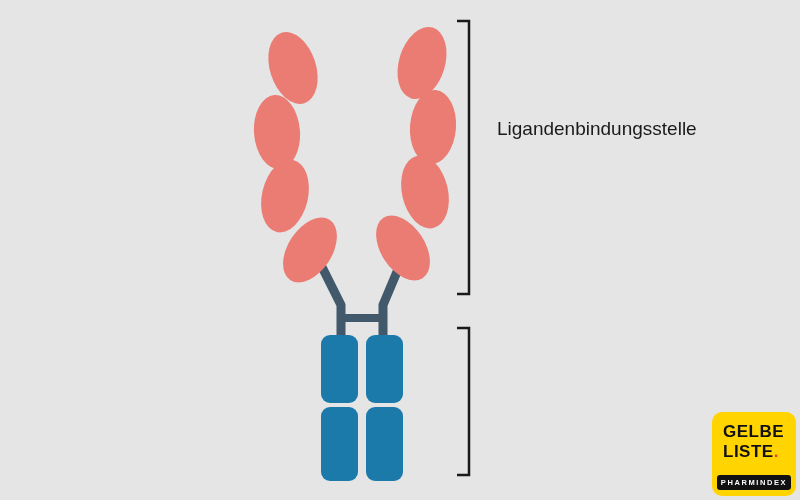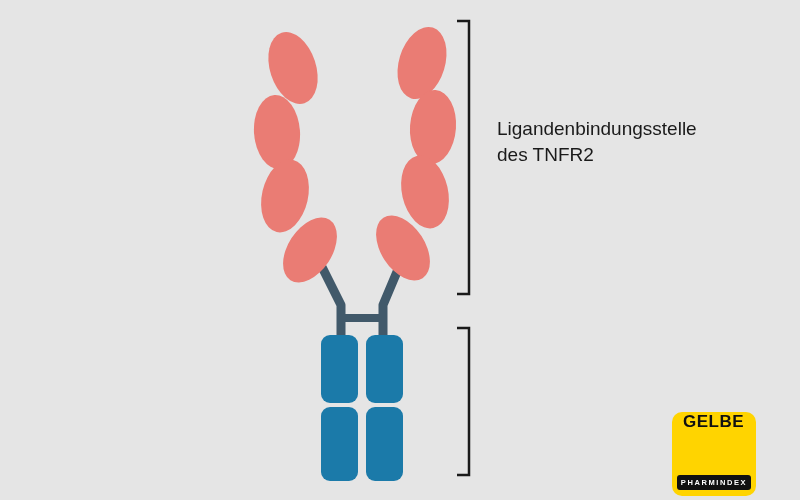--- a/index.html
+++ b/index.html
@@ -30,27 +30,28 @@
     font-size: 19px;
     line-height: 26px;
     white-space: nowrap;
   }
   .label-top { left: 497px; top: 116px; }
   .label-bottom { left: 520px; top: 370px; }
 
   
   .logo {
     position: absolute;
-    left: 672px;
+    left: 712px;
     top: 412px;
     width: 84px;
     height: 84px;
     background: #ffd400;
     border-radius: 10px;
     box-sizing: border-box;
+    padding-top: 10px;
   }
   .logo-word {
     font-weight: bold;
     font-size: 17px;
     line-height: 20px;
     letter-spacing: 0.5px;
     color: #111111;
     padding-left: 11px;
   }
   .logo-dot { color: #e8432d; }
@@ -109,26 +110,28 @@
     </g>
 
     <g stroke="#1a1a1a" stroke-width="2.5" fill="none">
       <path d="M457 21 H469 V294 H457"></path>
       <path d="M457 328 H469 V475 H457"></path>
     </g>
   </svg>
 
   <div class="label label-top">
     <div>Ligandenbindungsstelle</div>
-    <div>des TNFR2</div>
   </div>
 
 
   <div class="logo">
     <div class="logo-word">
       <span>GELBE</span>
+    </div>
+    <div class="logo-word">
+      <span>LISTE</span><span class="logo-dot">.</span>
     </div>
     <div class="logo-bar">
       <span>PHARMINDEX</span>
     </div>
   </div>
 
 </div>
 
 </body></html>

